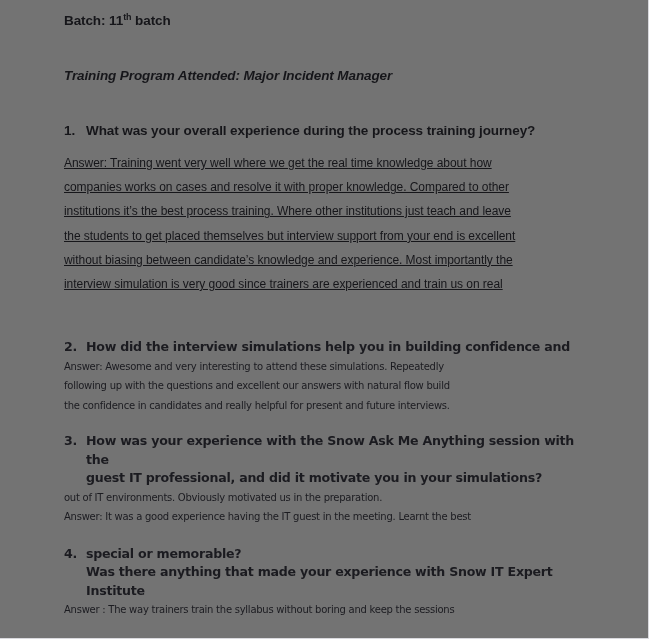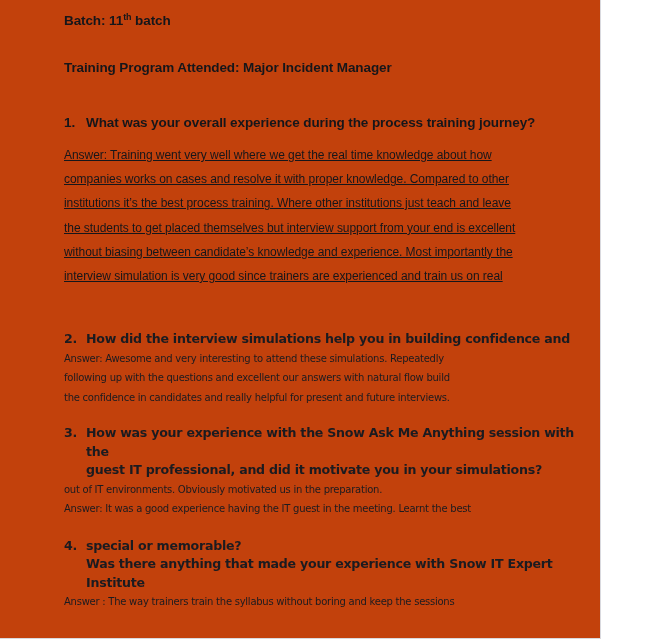--- a/index.html
+++ b/index.html
@@ -2,23 +2,23 @@
 <html><head>
 <meta charset="utf-8">
 <style>
   html, body {
     margin: 0;
     padding: 0;
     background: #ffffff;
   }
   .page {
     position: relative;
-    width: 601px;
+    width: 649px;
     height: 639px;
-    background: #c2410c;
+    background: #737373;
     overflow: hidden;
     box-sizing: border-box;
     border-right: 1px solid #d9d9de;
     border-bottom: 1px solid #d9d9de;
   }
   .content {
     position: absolute;
     left: 64px;
     top: 0;
     width: 518px;
@@ -26,21 +26,21 @@
 
   
   .hdr {
     font-family: "Liberation Sans", sans-serif;
     font-weight: bold;
     font-size: 13.5px;
     color: #16161a;
     letter-spacing: -0.1px;
   }
   .hdr-batch { margin-top: 13px; }
-  .hdr-program { margin-top: 32px; }
+  .hdr-program { margin-top: 40px; font-style: italic; }
   .sup {
     font-size: 9px;
     vertical-align: super;
     line-height: 0;
   }
 
   
   .q-wide {
     font-family: "Liberation Sans", sans-serif;
     color: #16161a;

